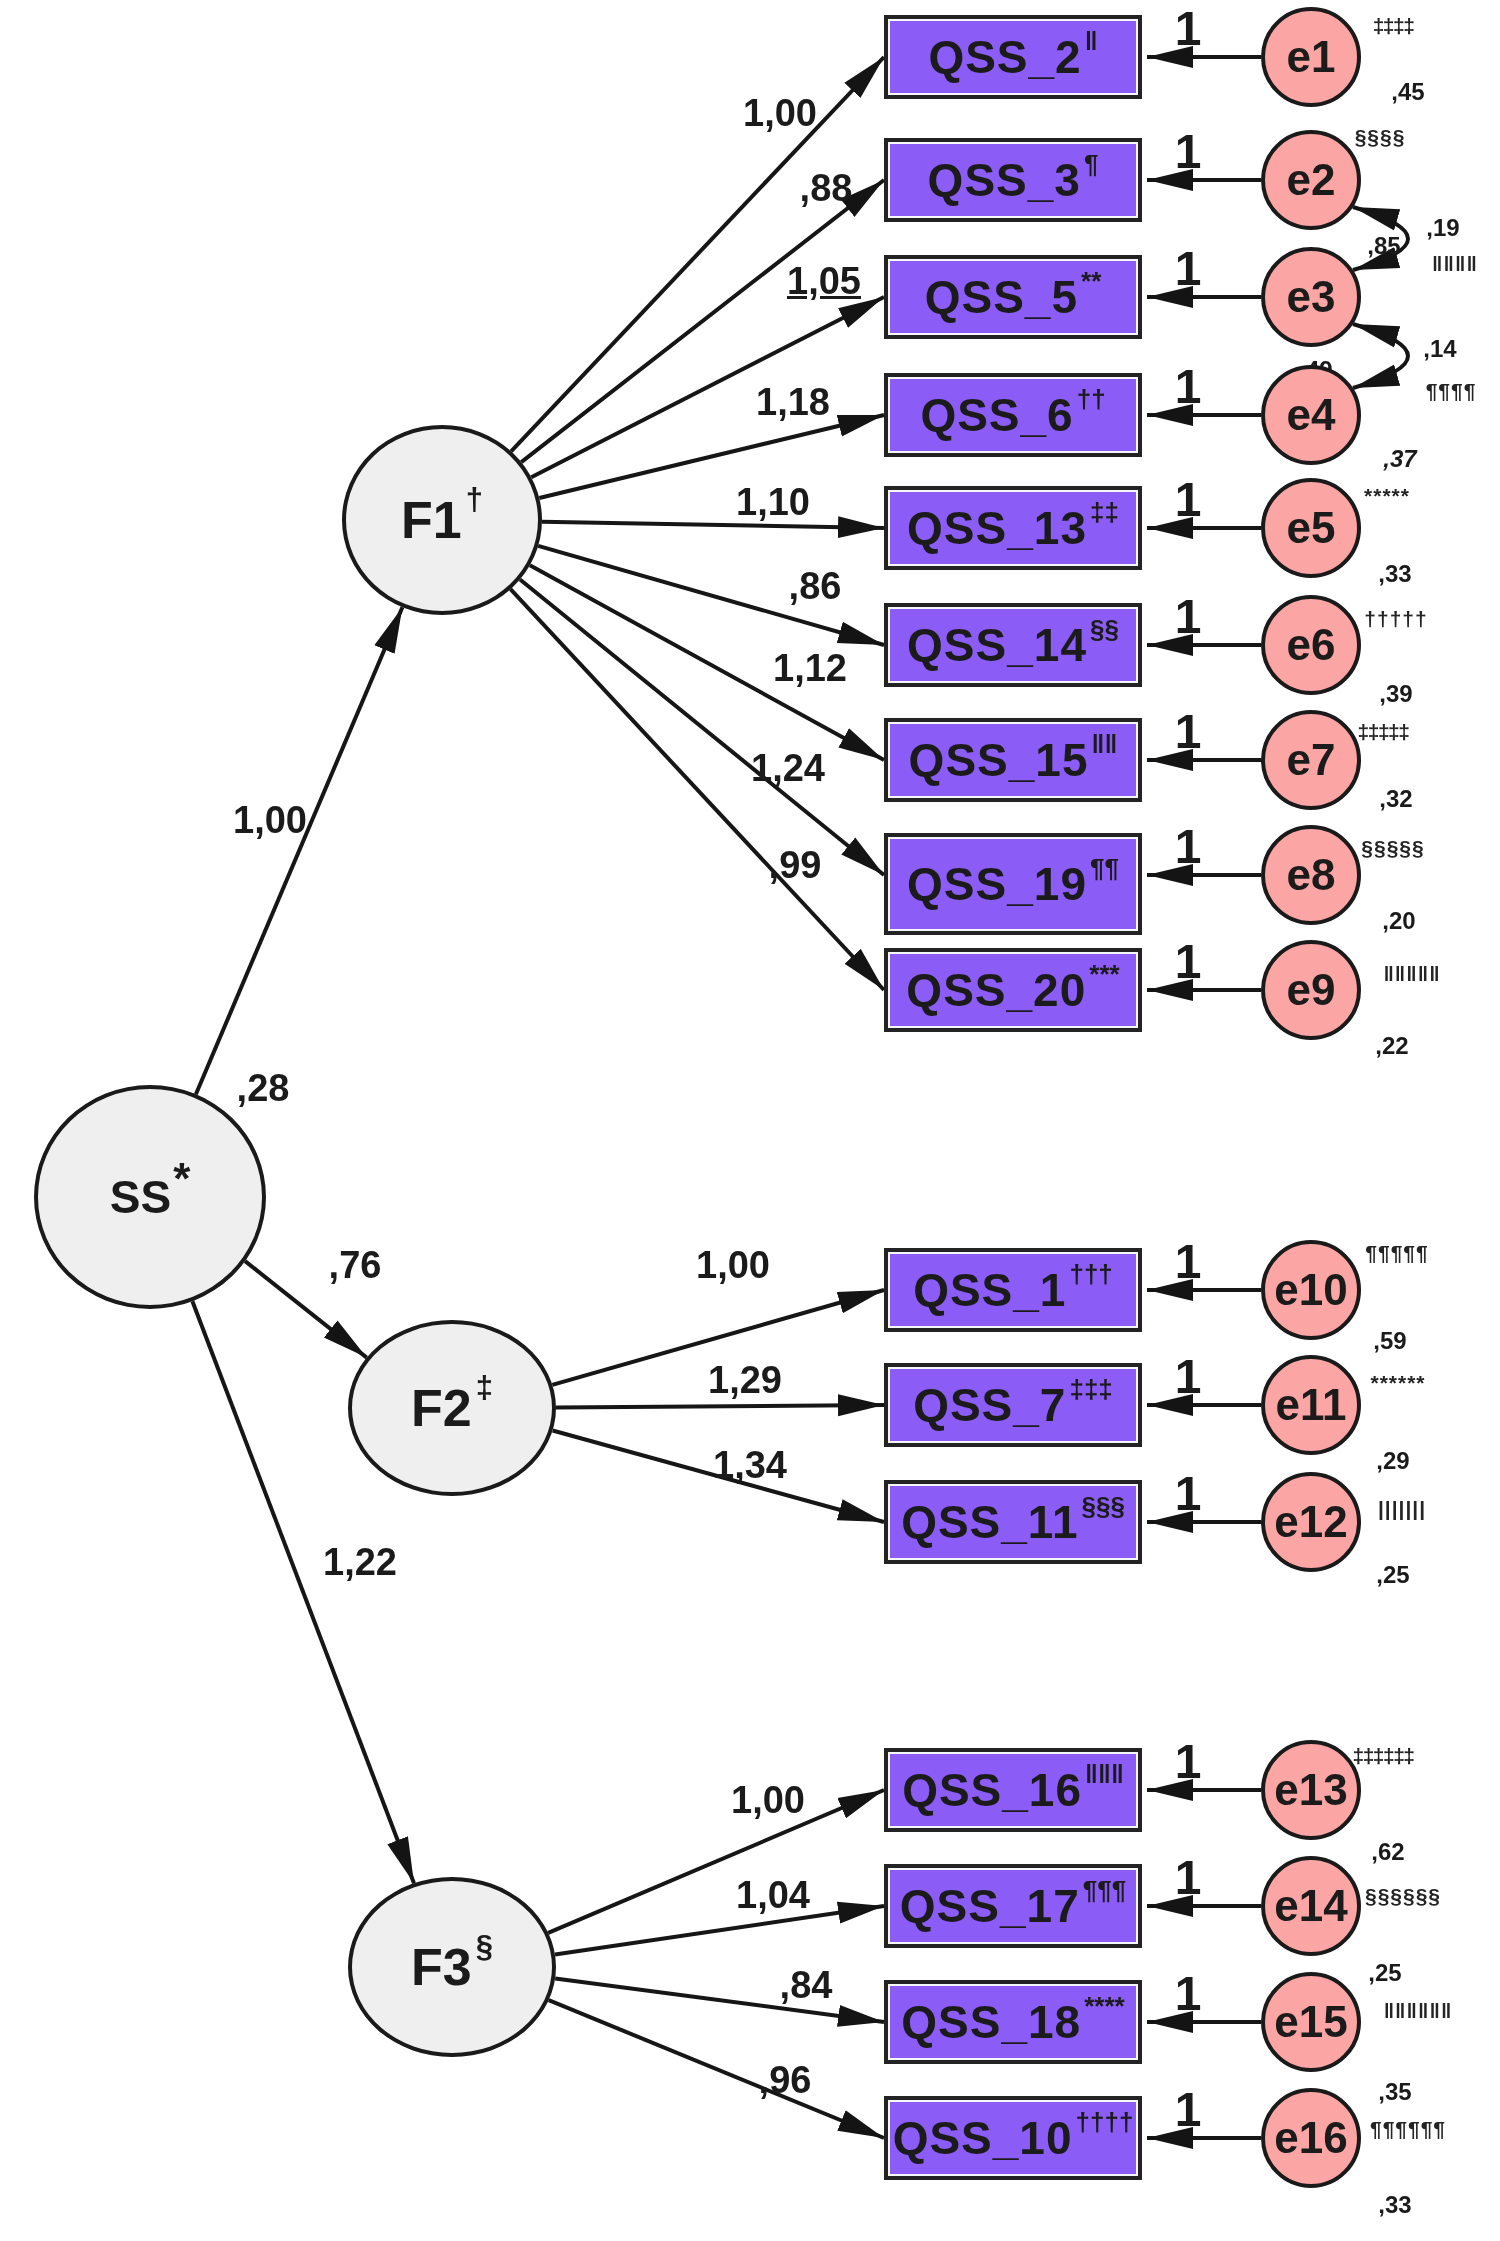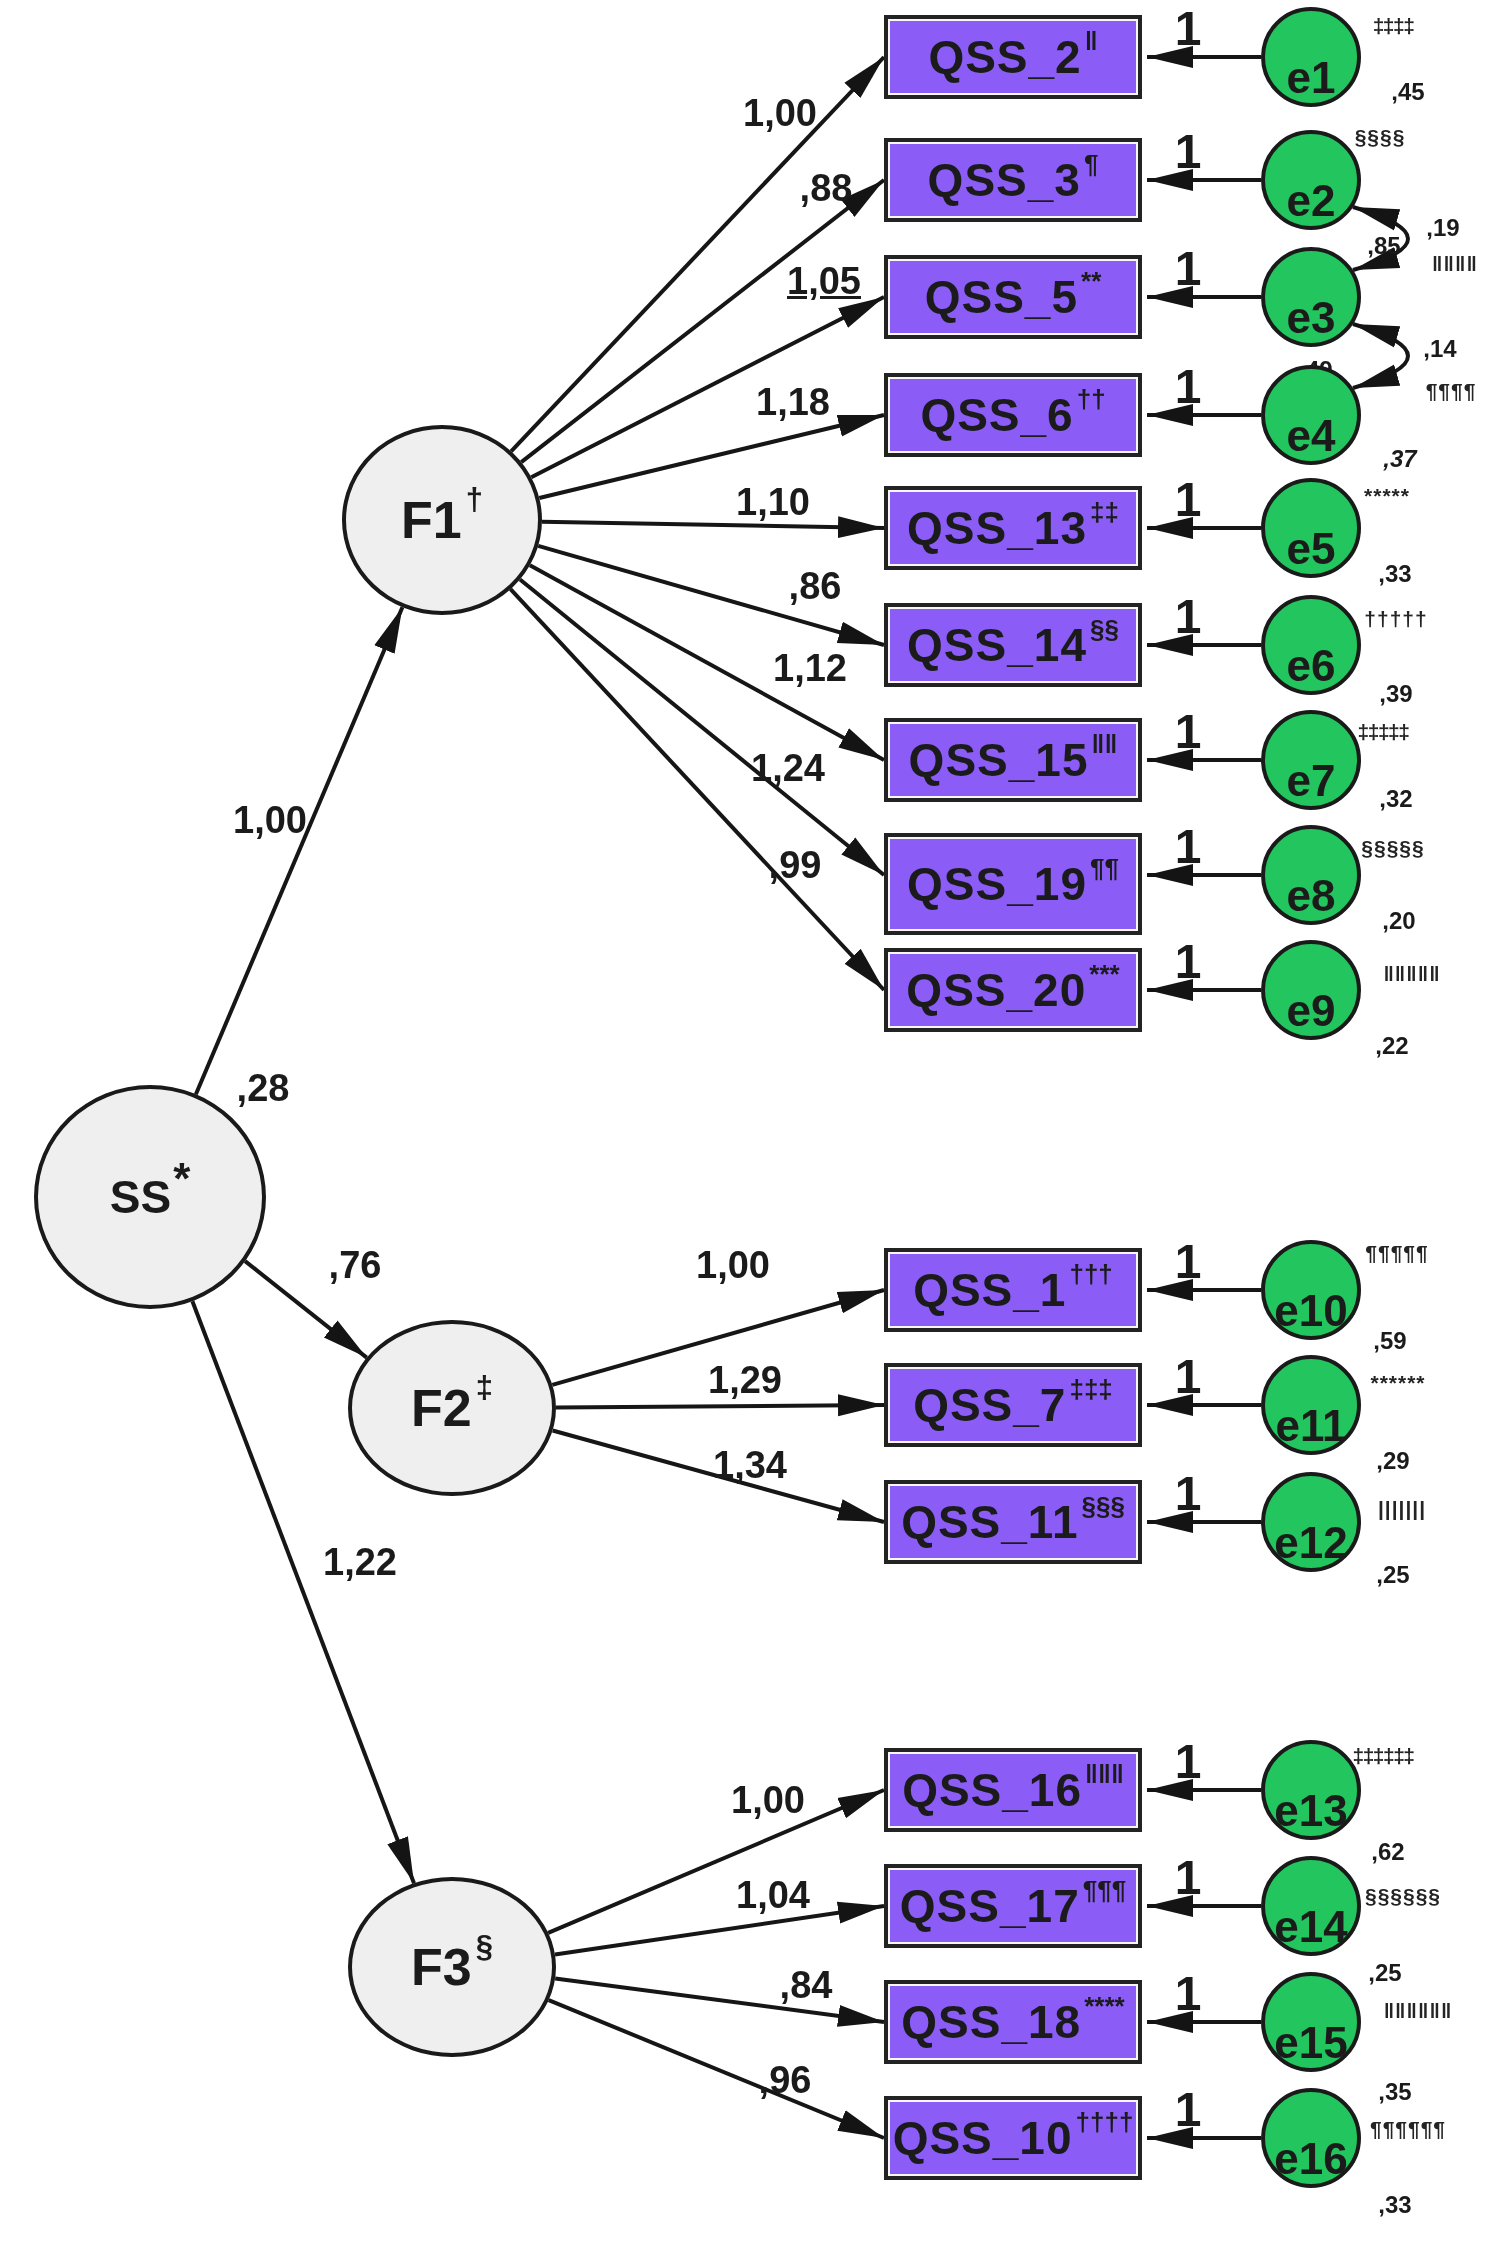--- a/index.html
+++ b/index.html
@@ -13,22 +13,22 @@
   .one{font-size:48px;font-weight:600;}
   .mk{font-size:21px;font-weight:600;letter-spacing:1px;color:#242424;}
   .mk-t{letter-spacing:-1.5px;}
   .qbox{
     position:absolute;box-sizing:border-box;border:4px solid #232323;background:#8b5cf6;
     box-shadow:inset 0 0 0 2px #f7f7f7;display:flex;align-items:center;justify-content:center;
   }
   .qlabel{font-size:46px;font-weight:600;letter-spacing:1px;}
   .qsup{font-size:26px;font-weight:600;transform:translateY(-16px);margin-left:3px;letter-spacing:0;}
   .ecirc{
-    position:absolute;box-sizing:border-box;border:4px solid #1a1a1a;border-radius:50%;background:#22c55e;
-    display:flex;align-items:flex-end;justify-content:center;
+    position:absolute;box-sizing:border-box;border:4px solid #1a1a1a;border-radius:50%;background:#fca5a5;
+    display:flex;align-items:center;justify-content:center;
   }
   .elabel{font-size:44px;font-weight:600;}
   .fcirc{
     position:absolute;box-sizing:border-box;border:4px solid #1a1a1a;border-radius:50%;background:#efefef;
     display:flex;align-items:center;justify-content:center;
   }
   .flabel{font-size:52px;font-weight:600;}
   .fsup{font-size:31px;font-weight:600;transform:translateY(-20px);margin-left:4px;}
   .sslabel{font-size:46px;font-weight:600;}
   .sssup{font-size:44px;font-weight:600;transform:translateY(-18px);margin-left:2px;}

